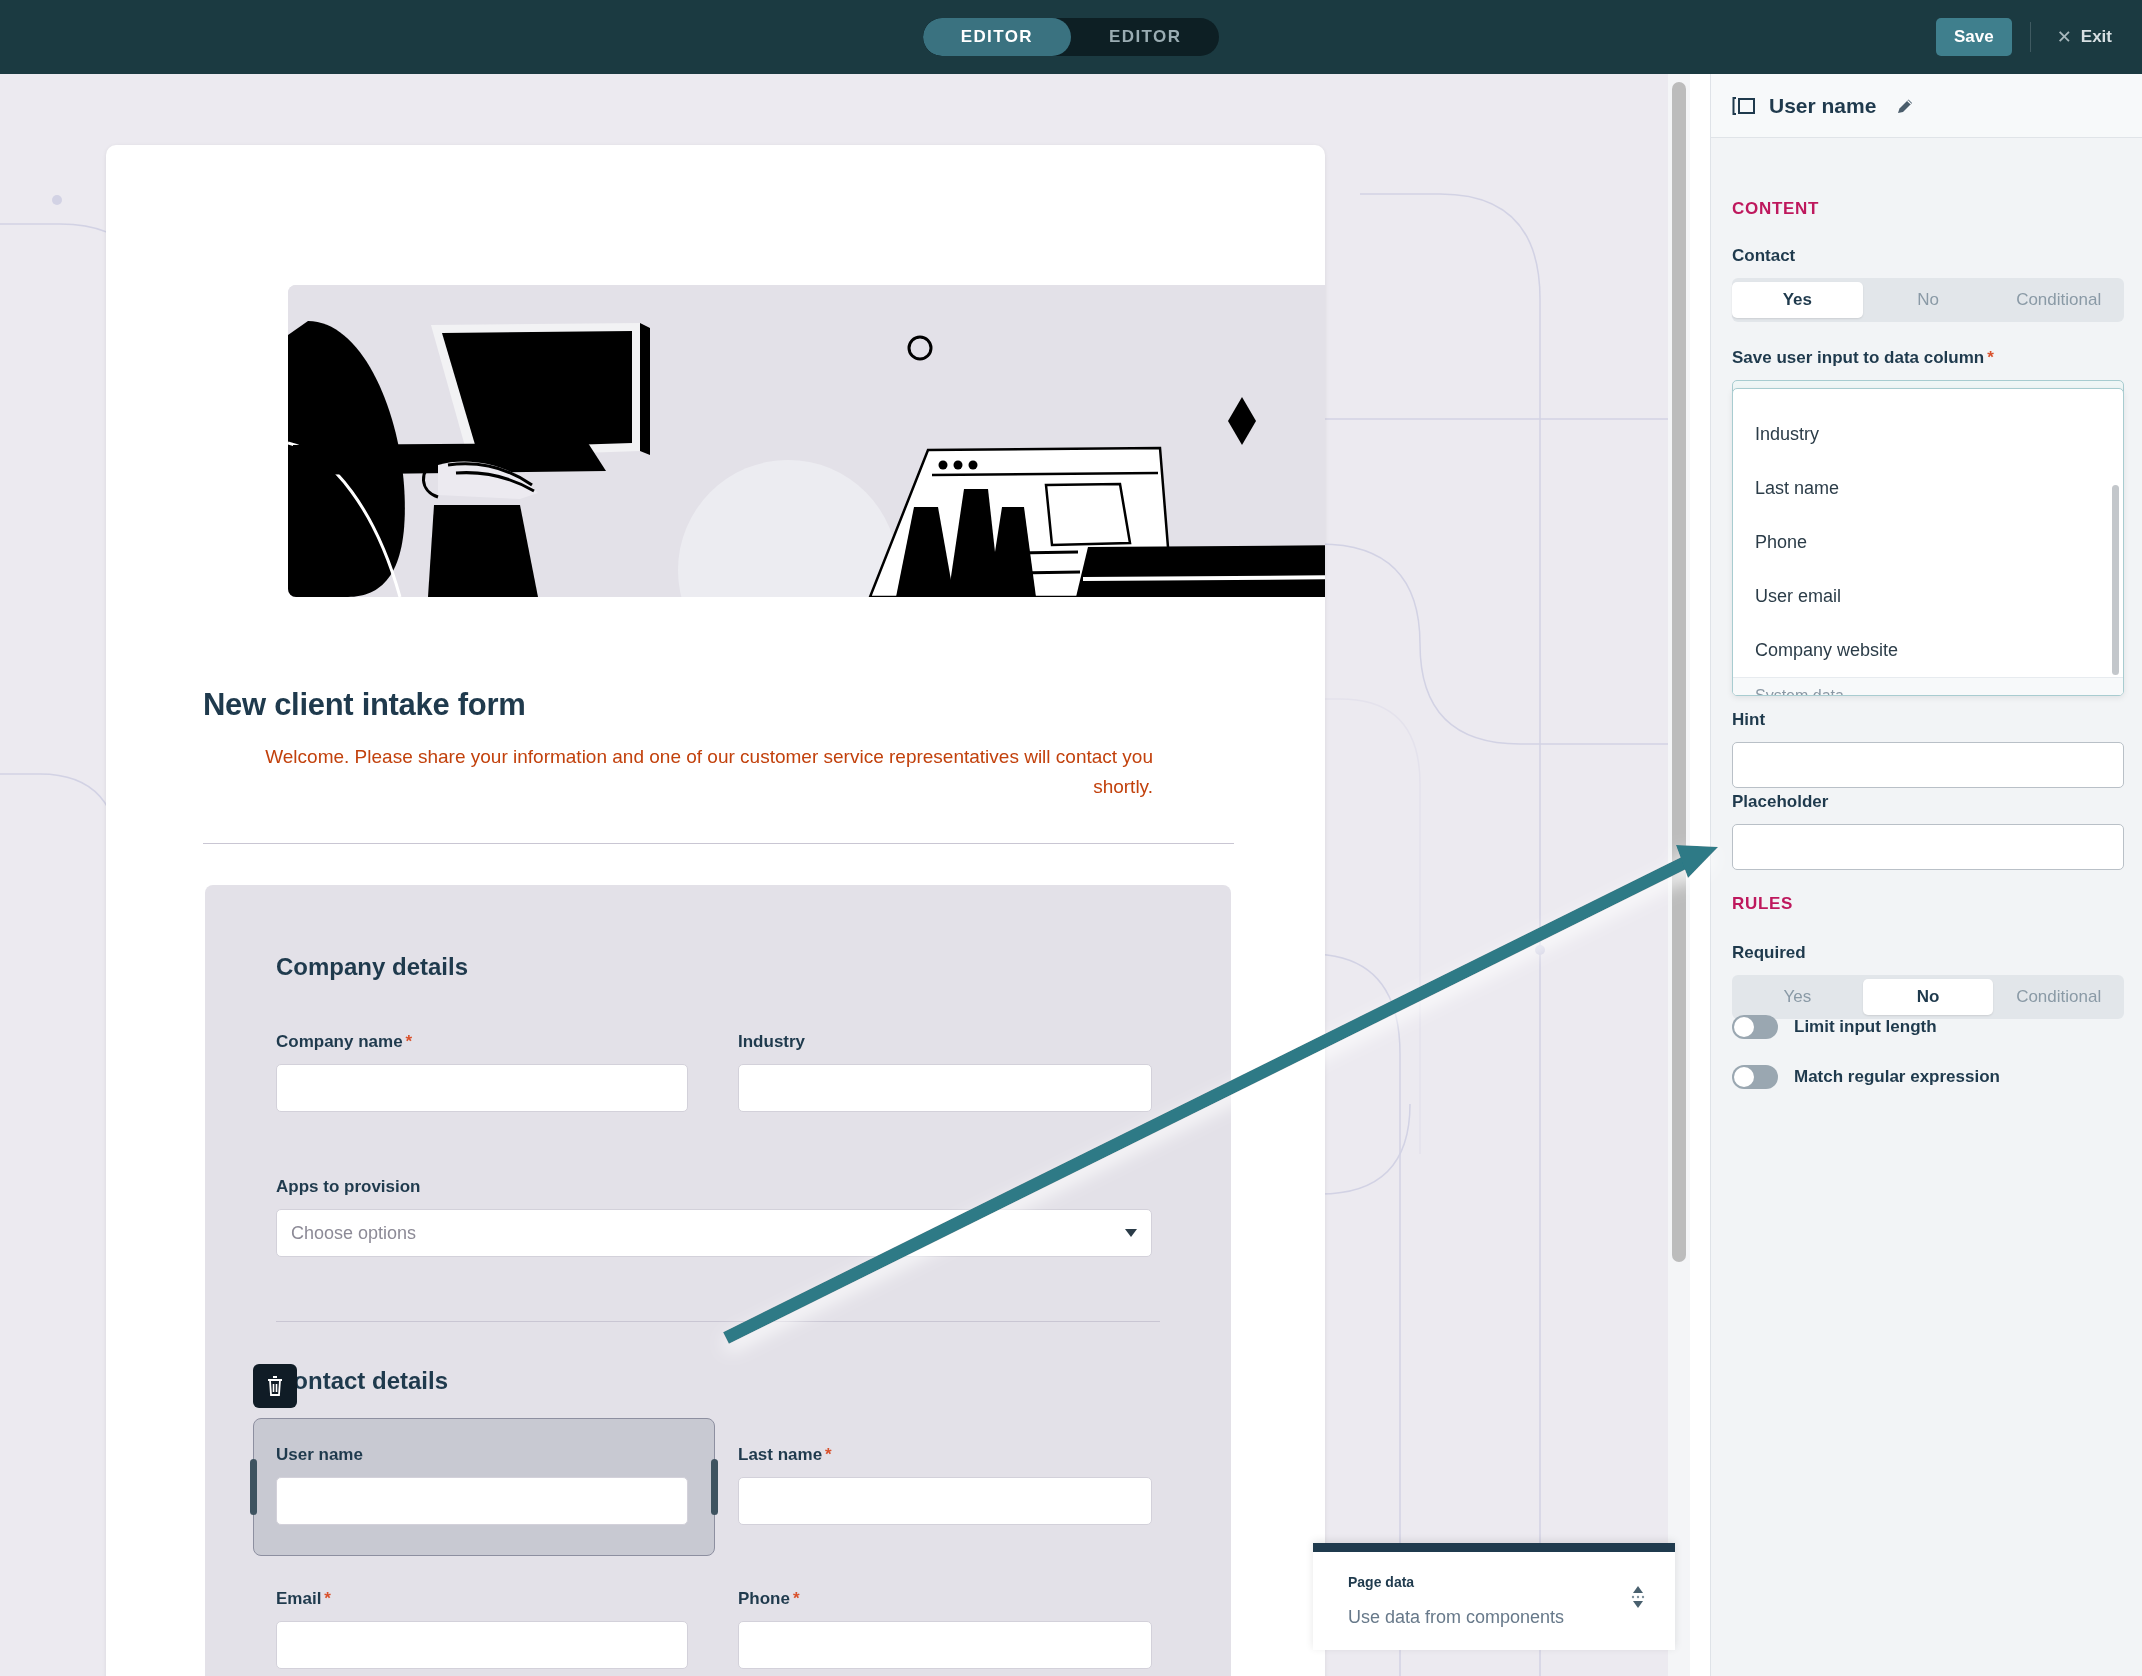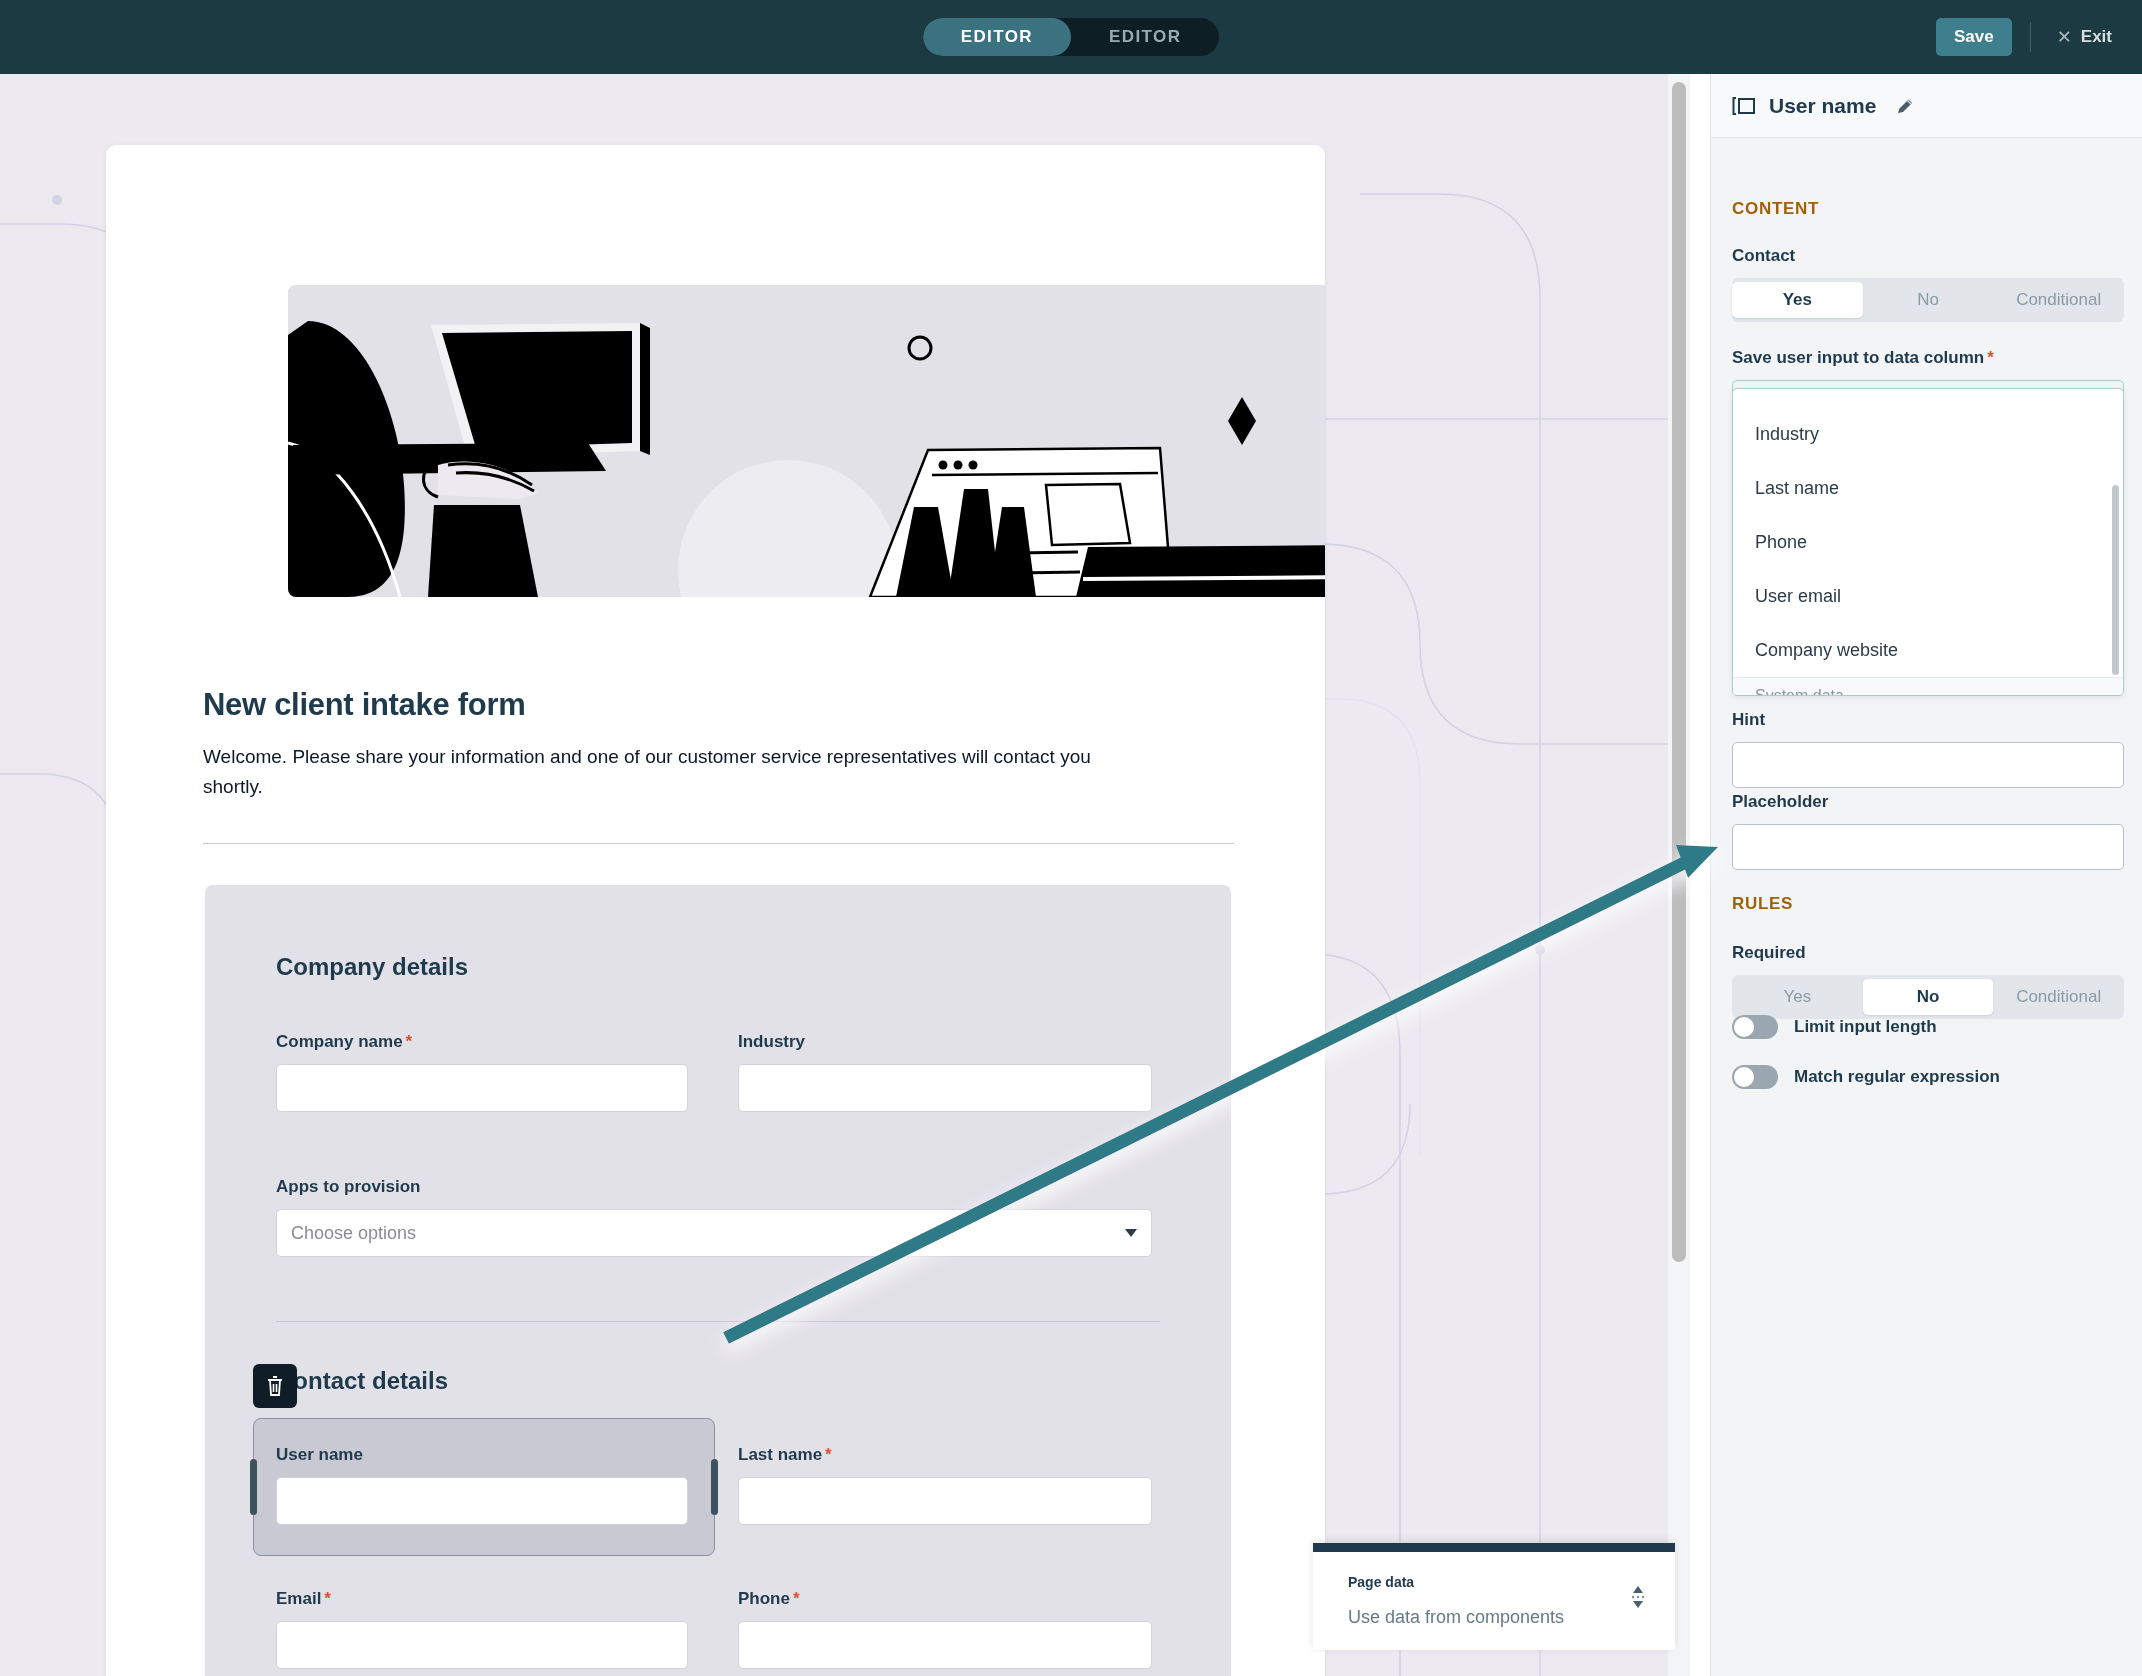--- a/index.html
+++ b/index.html
@@ -99,21 +99,21 @@
   }
 
   .form-title {
     position: absolute; left: 203px; top: 613px;
     font-size: 31px; font-weight: bold; color: #1f3a4d;
     letter-spacing: -.3px;
   }
   .form-sub {
     position: absolute; left: 203px; top: 668px;
     width: 950px;
-    font-size: 19px; line-height: 30px; color: #0f172a;
+    font-size: 19px; line-height: 30px; color: #c2410c; text-align: right;
   }
   .form-divider {
     position: absolute; left: 203px; top: 769px;
     width: 1031px; height: 1px; background: #c9c6d3;
   }
 
   .section-card {
     position: absolute; left: 205px; top: 811px;
     width: 1026px; height: 840px;
     background: #e3e1e8;
@@ -212,21 +212,21 @@
   }
   .rp-head {
     position: absolute; left: 0; top: 0; width: 432px; height: 64px;
     background: #f7f9fa;
     border-bottom: 1px solid #e0e4e8;
     display: flex; align-items: center; padding-left: 21px; gap: 13px;
   }
   .rp-title { font-size: 21px; font-weight: bold; color: #1f3a4d; }
   .rp-section {
     position: absolute; left: 21px;
-    font-size: 17px; font-weight: bold; color: #a16207; letter-spacing: .7px;
+    font-size: 17px; font-weight: bold; color: #be185d; letter-spacing: .7px;
   }
   .rp-label {
     position: absolute; left: 21px;
     font-size: 17px; font-weight: bold; color: #1f3a4d;
   }
   .seg3 {
     position: absolute; left: 21px;
     width: 392px; height: 44px;
     background: #e2e6ea; border-radius: 6px;
     display: flex; align-items: center; padding: 0;

